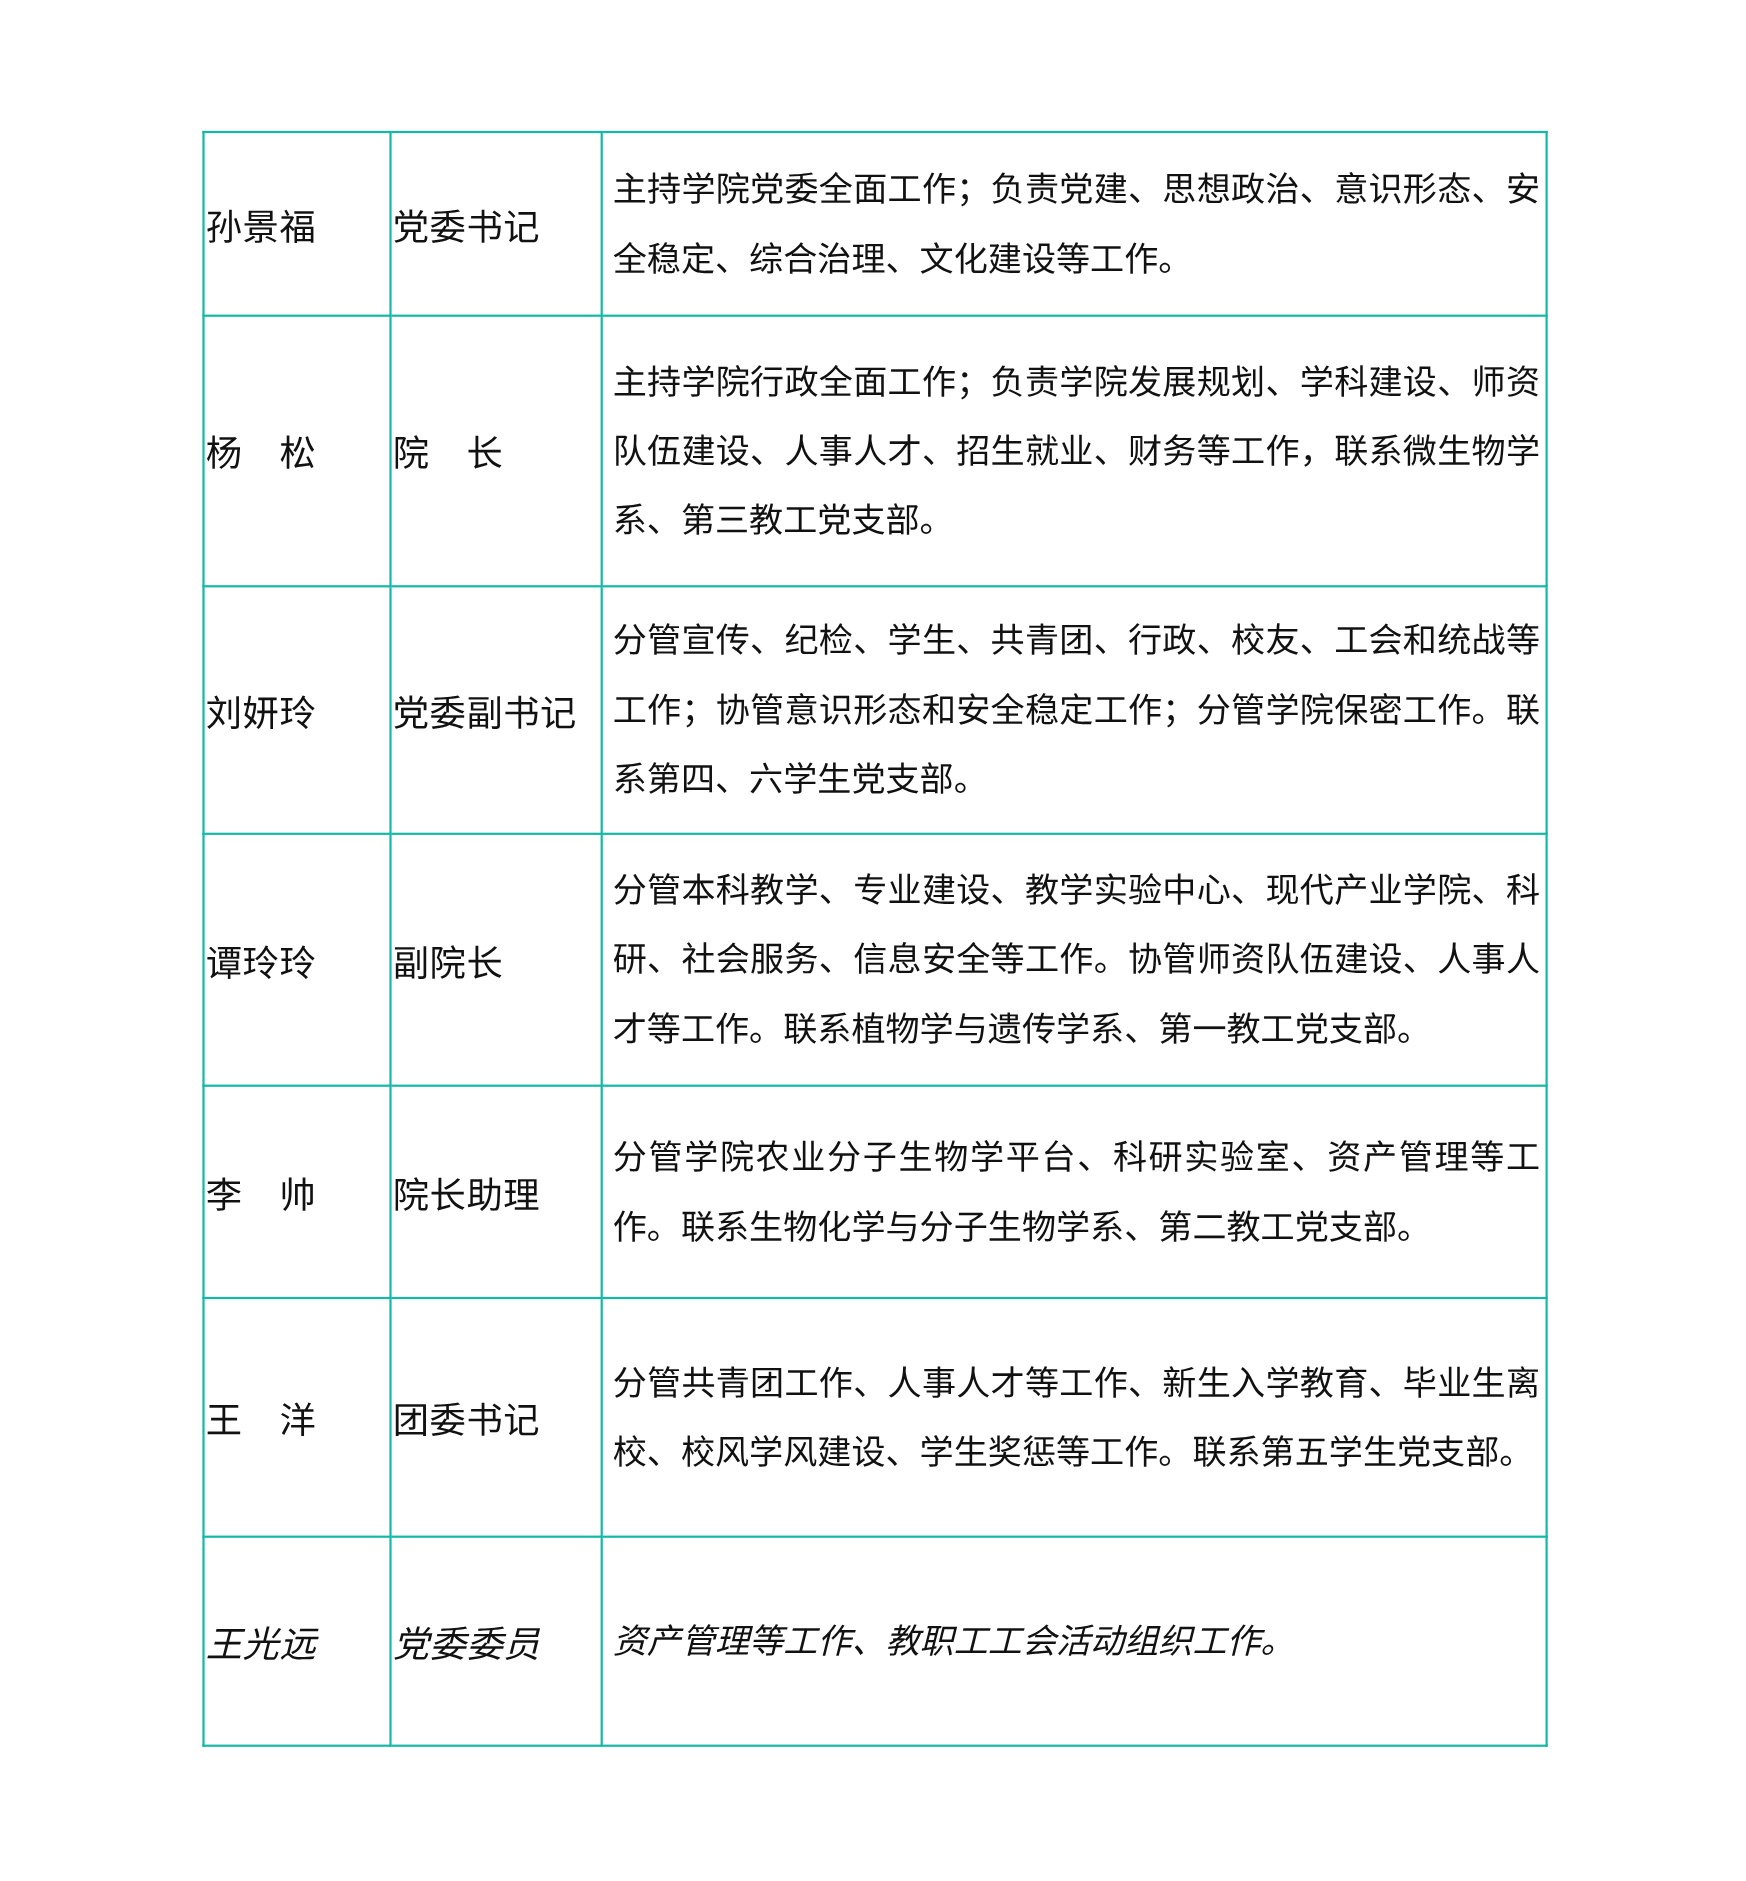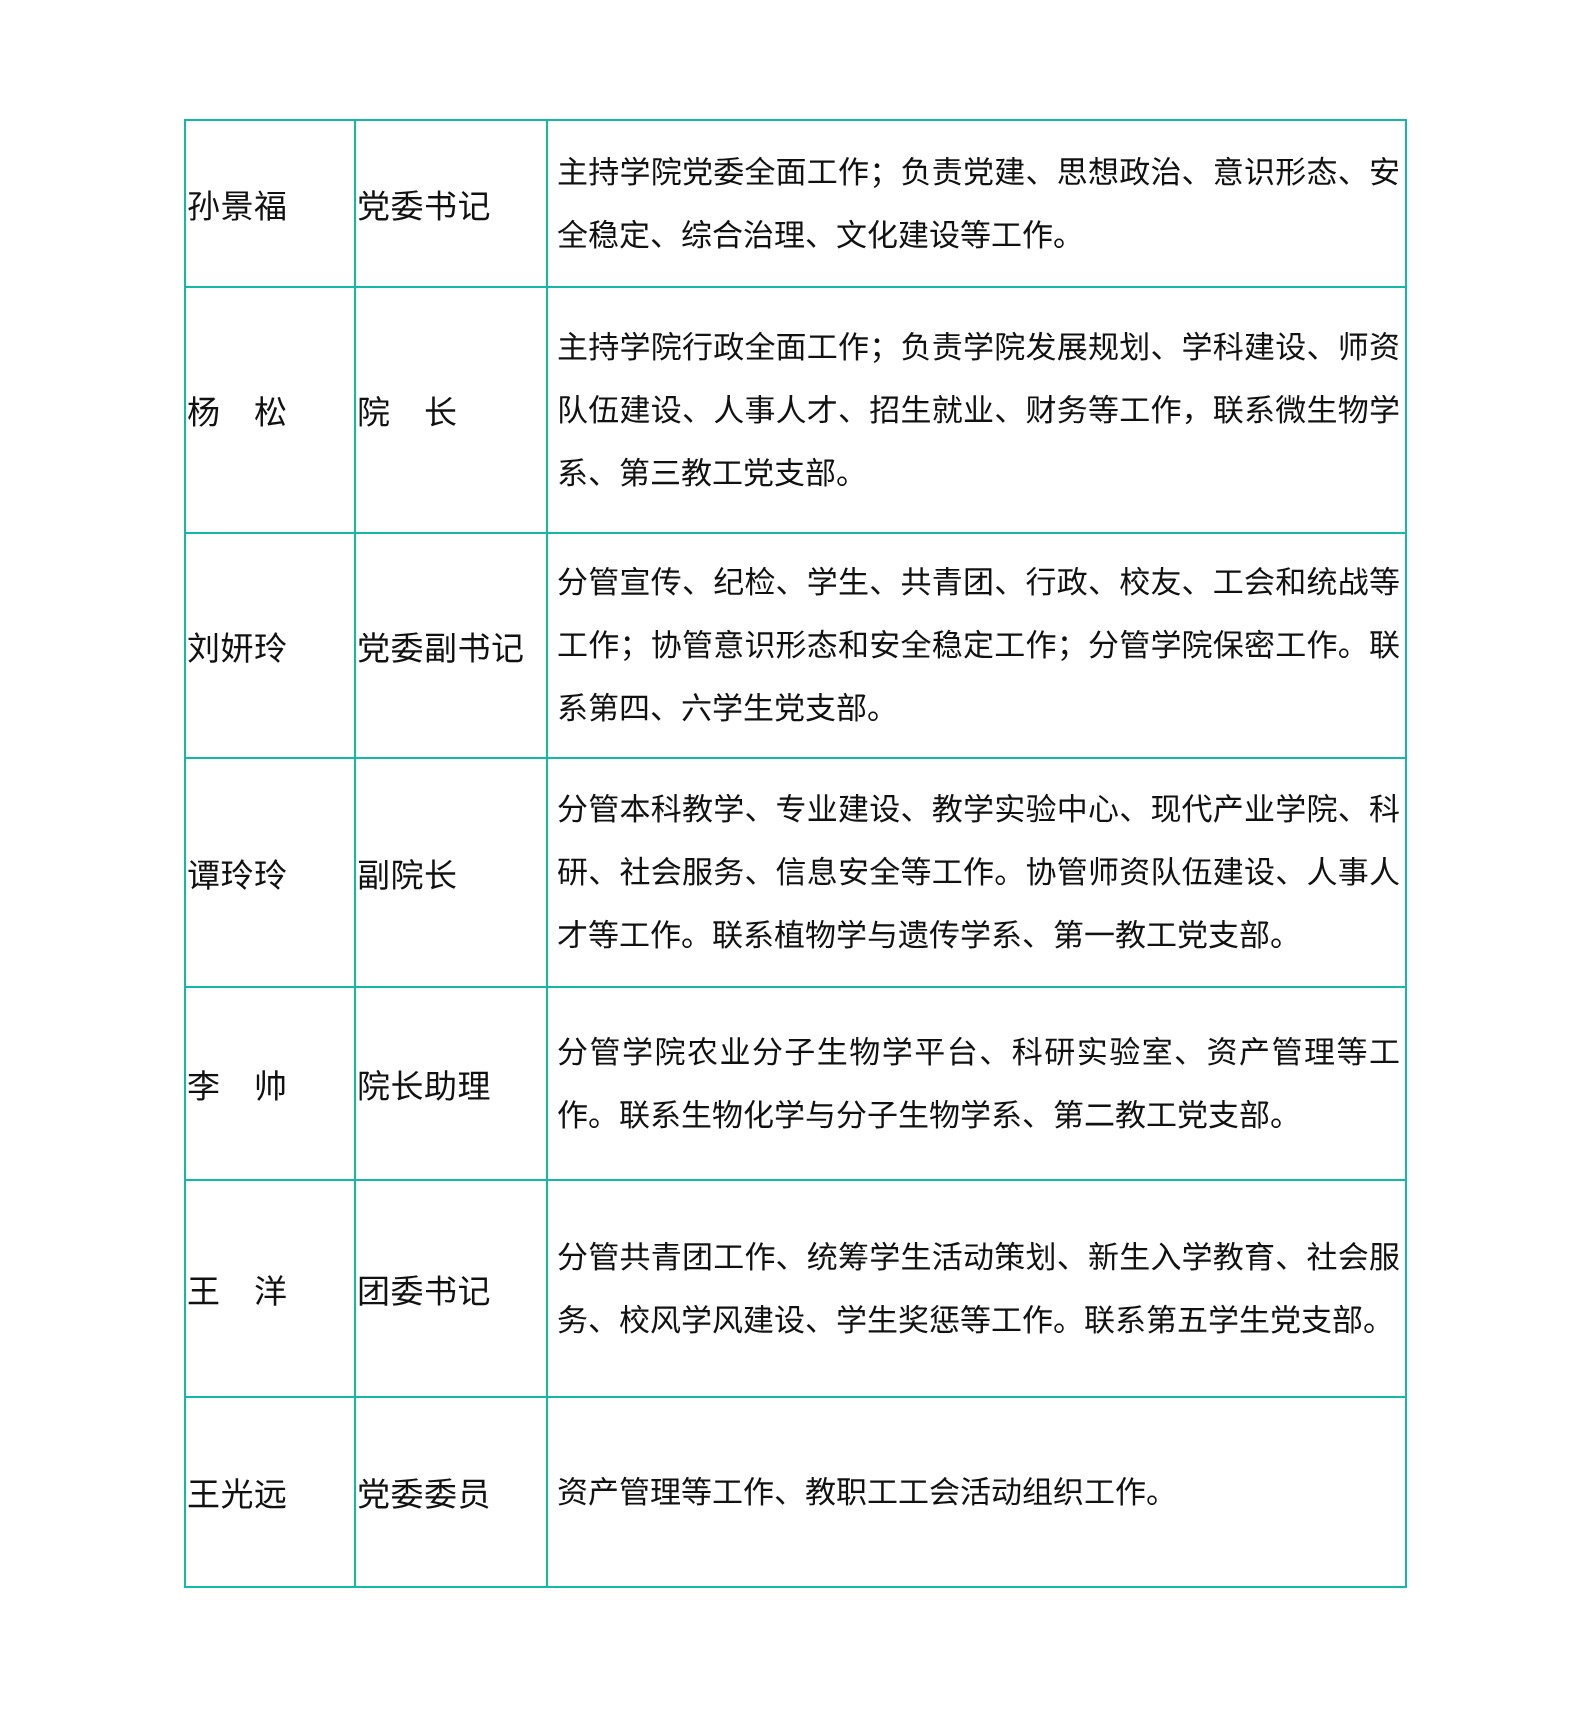--- a/index.html
+++ b/index.html
@@ -33,21 +33,21 @@
   col.c-name  { width: 170px; }
   col.c-title { width: 192px; }
   col.c-duty  { width: 859px; }
 
   tr.r1 { height: 167px; }
   tr.r2 { height: 246px; }
   tr.r3 { height: 225px; }
   tr.r4 { height: 229px; }
   tr.r5 { height: 193px; }
   tr.r6 { height: 217px; }
-  tr.r7 { height: 190px; }
+  tr.r7 { height: 190px; font-style: italic; }
 
   td.name-cell, td.title-cell {
     font-size: 33px;
     letter-spacing: 0.5px;
     white-space: nowrap;
   }
   td.duties-cell {
     text-align: justify;
     text-justify: inter-character;
     font-size: 31px;
@@ -87,21 +87,21 @@
         <td class="duties-cell">分管本科教学、专业建设、教学实验中心、现代产业学院、科研、社会服务、信息安全等工作。协管师资队伍建设、人事人才等工作。联系植物学与遗传学系、第一教工党支部。</td>
       </tr>
       <tr class="r5">
         <td class="name-cell">李　帅</td>
         <td class="title-cell">院长助理</td>
         <td class="duties-cell">分管学院农业分子生物学平台、科研实验室、资产管理等工作。联系生物化学与分子生物学系、第二教工党支部。</td>
       </tr>
       <tr class="r6">
         <td class="name-cell">王　洋</td>
         <td class="title-cell">团委书记</td>
-        <td class="duties-cell">分管共青团工作、统筹学生活动策划、新生入学教育、社会服务、校风学风建设、学生奖惩等工作。联系第五学生党支部。</td>
+        <td class="duties-cell">分管共青团工作、人事人才等工作、新生入学教育、毕业生离校、校风学风建设、学生奖惩等工作。联系第五学生党支部。</td>
       </tr>
       <tr class="r7">
         <td class="name-cell">王光远</td>
         <td class="title-cell">党委委员</td>
         <td class="duties-cell">资产管理等工作、教职工工会活动组织工作。</td>
       </tr>
     </tbody>
   </table>
 </div>
 

